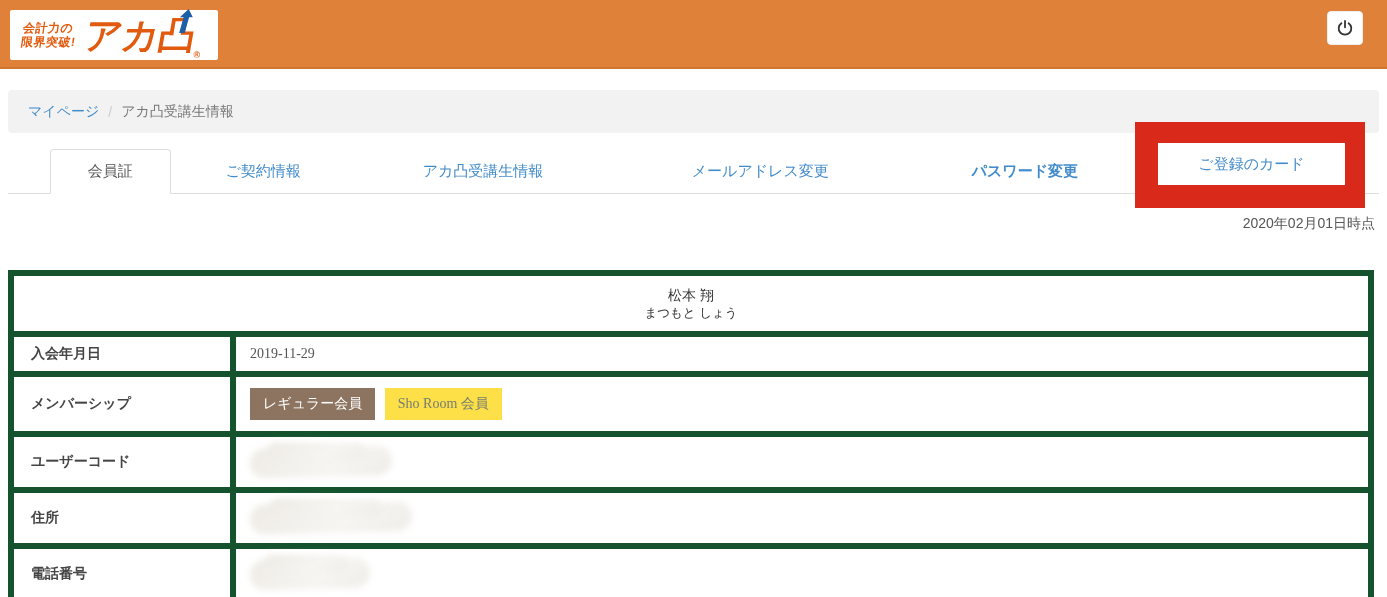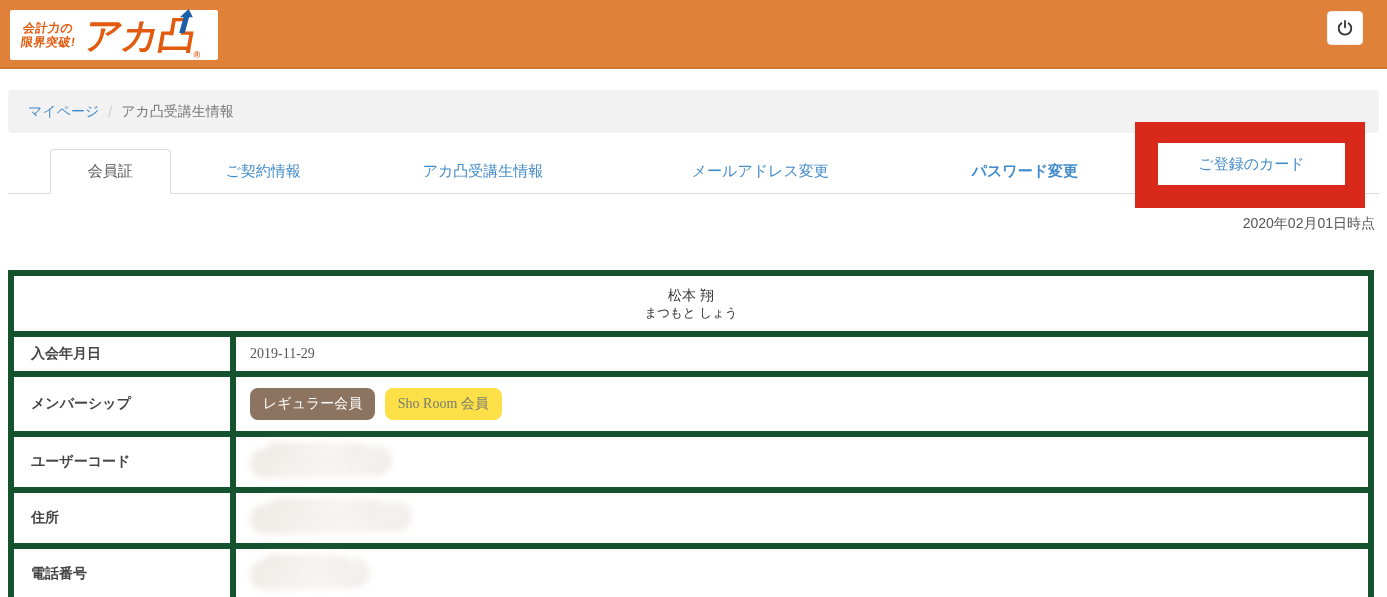--- a/index.html
+++ b/index.html
@@ -60,21 +60,21 @@
                  font-size:14px; color:#555; }
   table.member td, table.member th { border:6px solid #14532d; vertical-align:middle; }
   th.lbl { width:222px; text-align:left; font-weight:bold; color:#454545;
            padding:8px 8px 8px 17px; height:39px; }
   td.val { padding:8px 8px 8px 14px; height:39px;font-family:Liberation Serif, serif; }
   td.name-cell { height:61px; text-align:center; padding:8px; }
   .name-main { display:block; font-size:14px; color:#333; line-height:1.45; }
   .name-kana { display:block; font-size:12.5px; color:#333; line-height:1.4; }
   tr.badges-row th.lbl, tr.badges-row td.val { height:60px; }
 
-  .badge { display:inline-block; padding:7px 13px; border-radius:8px; font-size:14px;
+  .badge { display:inline-block; padding:7px 13px; border-radius:0; font-size:14px;
            line-height:1.25; margin-right:6px; }
   .badge-brown { background:#8c7460; color:#fff; }
   .badge-green { background:#fde047; color:#747d74; }
 
   .blob { position:relative; height:30px; width:150px; margin:2px 0; }
   .blob::before, .blob::after { content:""; position:absolute; border-radius:16px;
       background:linear-gradient(135deg,#eeebe5 0%,#f7f5f2 60%,#efede9 100%);
       filter:blur(3px); }
   .blob::before { left:0; top:0; width:100%; height:100%; transform:rotate(-1.5deg); }
   .blob::after  { left:12%; top:-4px; width:70%; height:60%; transform:rotate(1deg); }

